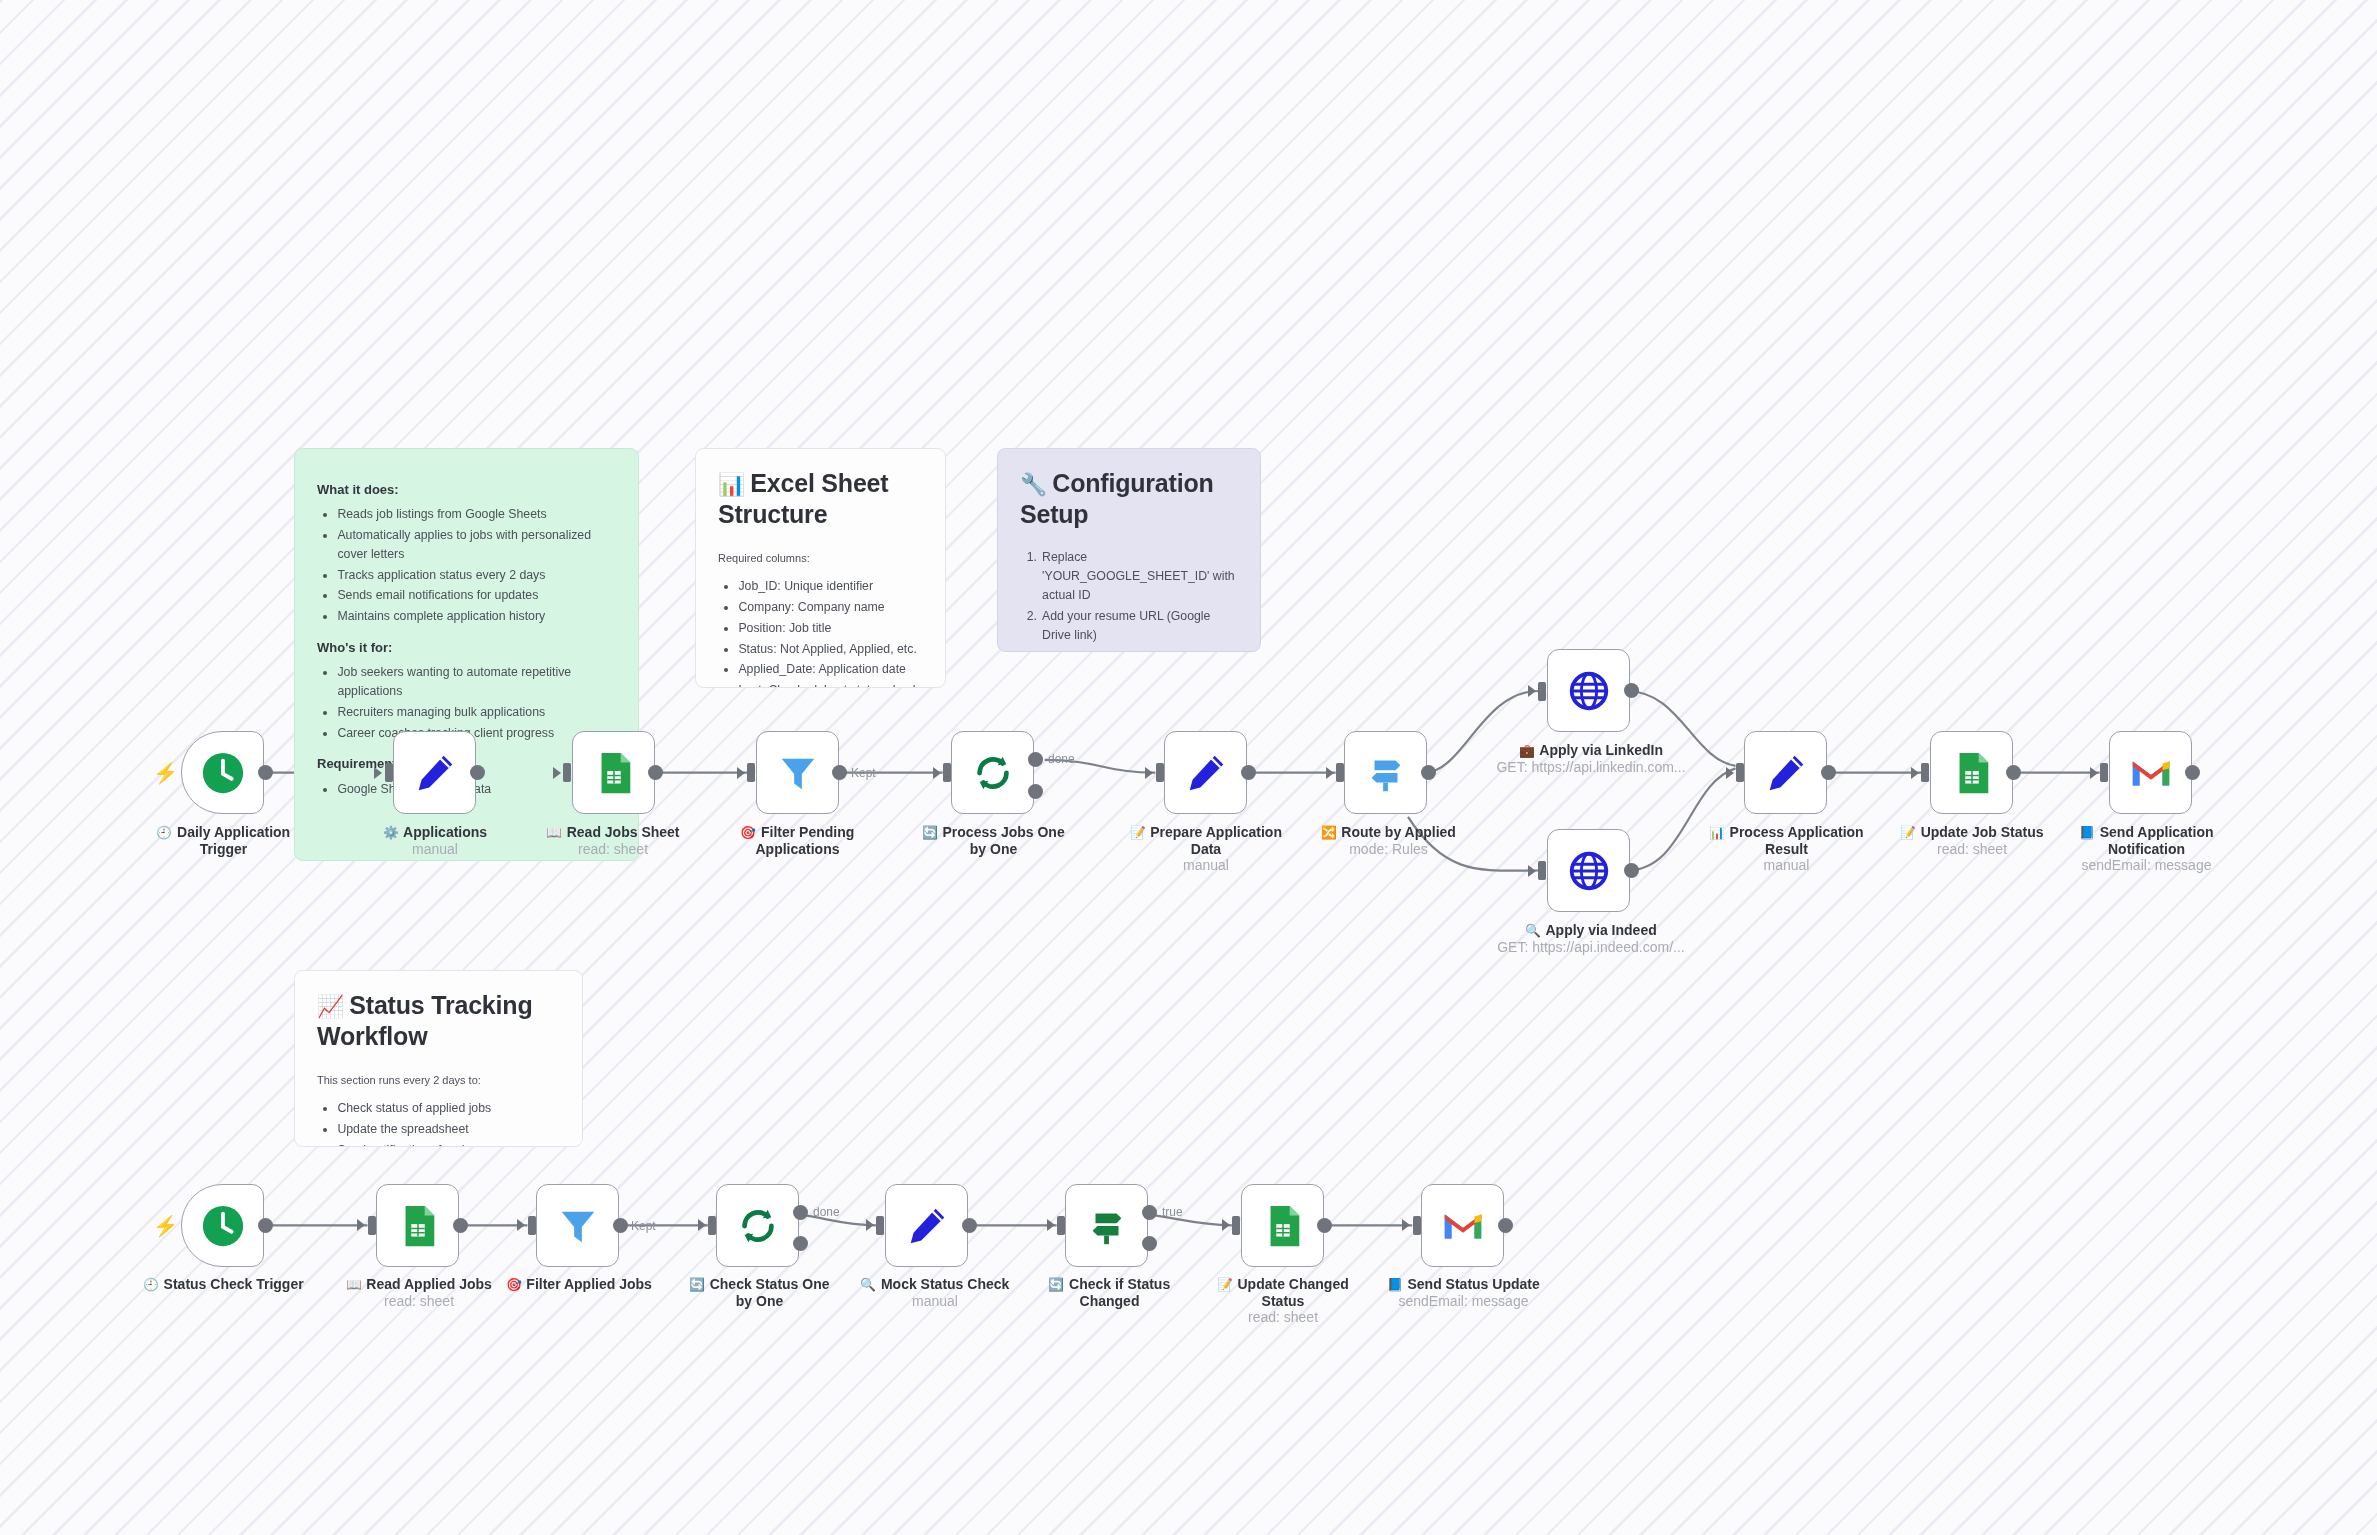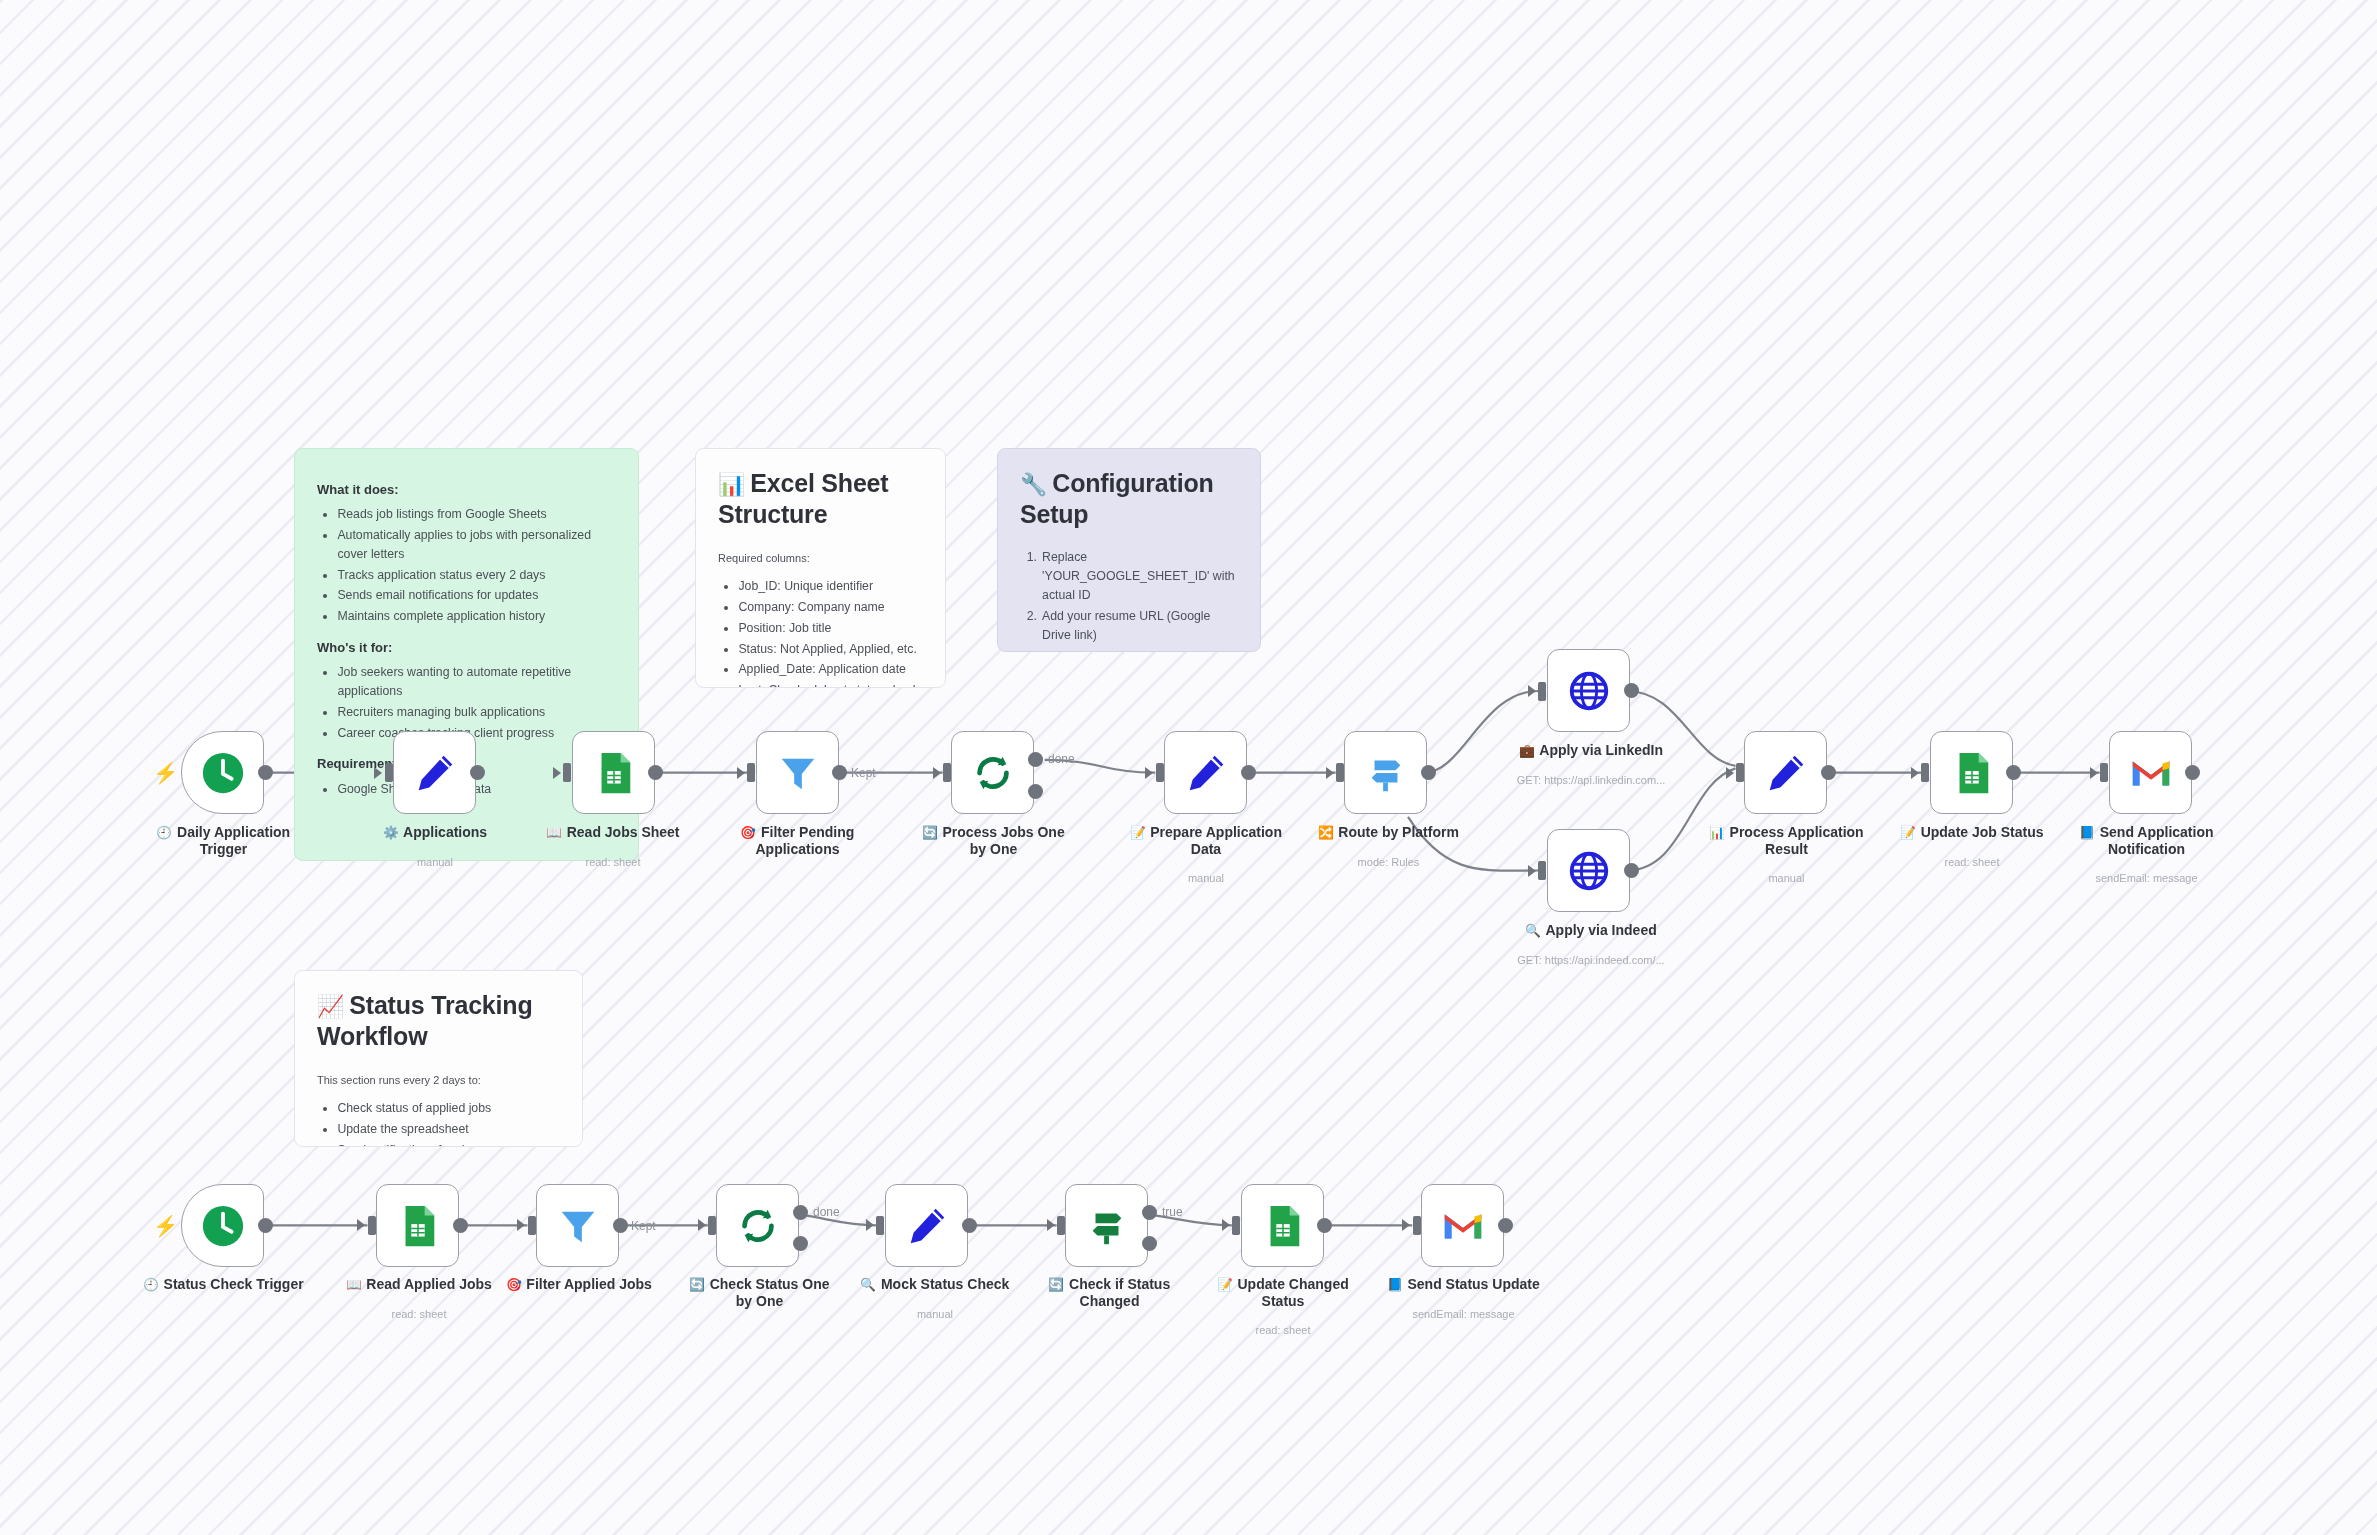--- a/index.html
+++ b/index.html
@@ -94,22 +94,22 @@
   .node-label .nl-title {
     font-size: 14px;
     font-weight: bold;
     color: #32353c;
     line-height: 1.18;
     white-space: nowrap;
   }
   .node-label .nl-title.wrap { white-space: normal; }
   .node-label .nl-title .ic { margin-right: 4.3px; font-size: 12.8px; }
   .node-label .nl-sub {
-    margin-top: 15px;
-    font-size: 11px;
+    margin-top: 0;
+    font-size: 14px;
     color: #a9acb4;
     line-height: 1.2;
   }
 
   
   .port {
     position: absolute;
     width: 15.3px; height: 15.3px;
     border-radius: 50%;
     background: #6f737c;
@@ -340,21 +340,21 @@
   <div class="arrow-tip" style="left:1326px; top:767px;"></div>
   <div class="node" style="left:1344px; top:731px;">
     <svg class="glyph" viewBox="0 0 48 48">
       <path d="M12 11 H34 L39 16 L34 21 H12 Z" fill="#4aa3ea"></path>
       <path d="M36 24 H14 L9 29 L14 34 H36 Z" fill="#4aa3ea"></path>
       <rect x="21" y="34" width="5" height="9" fill="#4aa3ea"></rect>
     </svg>
   </div>
   <div class="port" style="left:1421px; top:765px;"></div>
   <div class="node-label" style="left:1310px; top:824px; width:157px;">
-    <div class="nl-title"><span class="ic">🔀</span><span>Route by Platform</span></div>
+    <div class="nl-title"><span class="ic">🔀</span><span>Route by Applied</span></div>
     <div class="nl-sub">mode: Rules</div>
   </div>
 
   <div class="in-port" style="left:1538px; top:682px;"></div>
   <div class="arrow-tip" style="left:1528px; top:685px;"></div>
   <div class="node" style="left:1547px; top:649px;">
     <svg class="glyph" viewBox="0 0 48 48">
       <circle cx="24" cy="24" r="18" fill="none" stroke="#2222dd" stroke-width="4"></circle>
       <ellipse cx="24" cy="24" rx="8" ry="18" fill="none" stroke="#2222dd" stroke-width="3"></ellipse>
       <path d="M7 17 H41 M7 31 H41 M6 24 H42" stroke="#2222dd" stroke-width="3"></path>

